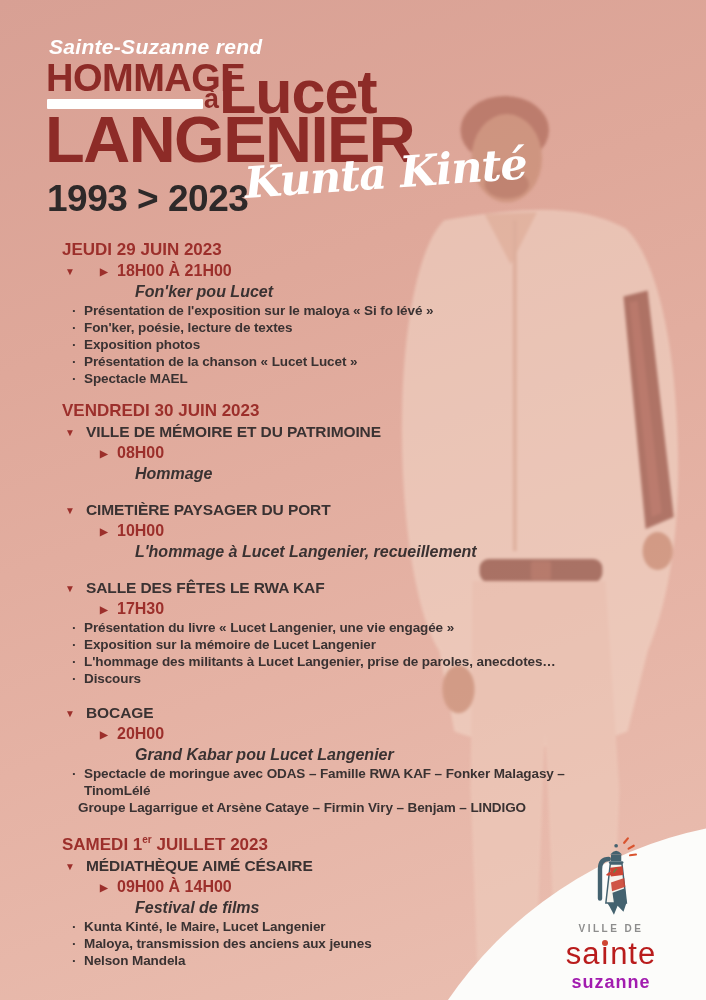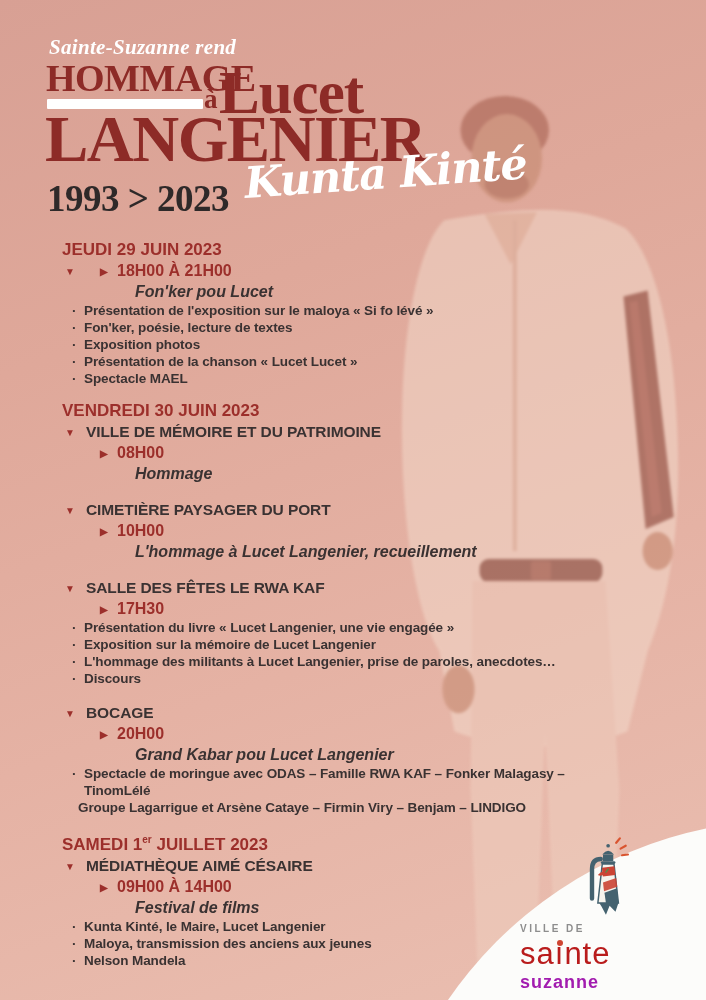--- a/index.html
+++ b/index.html
@@ -15,21 +15,21 @@
   .figure{
     position:absolute;left:384px;top:88px;width:322px;height:912px;
     opacity:.5;filter:blur(1.5px);
   }
   .white-curve{
     position:absolute;left:375px;top:820px;width:830px;height:830px;
     border-radius:50%;background:#fcfcfa;
   }
   
   header{position:absolute;inset:0;}
-  header > *{position:absolute;font-family:Liberation Serif, serif;}
+  header > *{position:absolute;}
   .kicker{left:49px;top:35px;font-size:21px;font-weight:700;font-style:italic;color:#fff;letter-spacing:.3px;}
   .hommage{left:46px;top:59px;font-size:38px;line-height:1;font-weight:900;color:#8d2b27;letter-spacing:-.5px;}
   .bar{left:47px;top:99px;width:156px;height:10px;background:#fff;border-radius:1px;}
   .a-accent{left:204px;top:86px;font-size:27px;line-height:1;font-weight:900;color:#8d2b27;}
   .lucet{left:219px;top:62px;font-size:61px;line-height:1;font-weight:900;color:#8d2b27;letter-spacing:-1px;}
   .langenier{left:45px;top:107px;font-size:65px;line-height:1;font-weight:900;color:#8d2b27;letter-spacing:-1.5px;}
   .years{left:47px;top:180px;font-size:37px;line-height:1;font-weight:900;color:#2e2929;letter-spacing:-.5px;}
   .script{
     left:246px;top:162px;font-size:43px;line-height:1;color:#fff;
     font-family:"DejaVu Serif",serif;font-style:italic;font-weight:700;
@@ -44,21 +44,21 @@
   .day-title + .event{margin-top:0;}
   .venue{position:relative;padding-left:24px;font-size:15.5px;line-height:21px;font-weight:800;color:#3a3232;letter-spacing:-.1px;}
   .venue .mk{position:absolute;left:3px;top:1px;font-size:10px;color:#9c2f2b;}
   .time{position:relative;padding-left:55px;font-size:16px;line-height:21px;font-weight:800;color:#9c2f2b;}
   .time .mk{position:absolute;left:38px;top:1px;font-size:10px;}
   .subtitle{margin-left:73px;font-size:16px;line-height:21px;font-weight:700;font-style:italic;color:#3a3232;}
   .item{position:relative;padding-left:22px;font-size:13.5px;line-height:17px;font-weight:700;color:#3a3232;letter-spacing:-.1px;}
   .item .mk{position:absolute;left:10px;}
   .item.cont{padding-left:16px;}
   
-  .logo{position:absolute;right:20px;bottom:6px;width:166px;}
+  .logo{position:absolute;right:12px;bottom:6px;width:166px;text-align:center;}
   .logo svg{display:block;margin:0 auto;}
   .ville{font-size:10px;font-weight:700;color:#8d8d8d;letter-spacing:2.5px;margin-top:2px;}
   .sainte{font-size:31px;line-height:30px;font-weight:400;color:#b91c1c;letter-spacing:1px;margin-top:5px;}
   .sainte .iw{position:relative;display:inline-block;}
   .sainte .iw::after{content:"";position:absolute;left:50%;top:1px;transform:translateX(-50%);
     width:6px;height:6px;border-radius:50%;background:#cf4532;}
   .suzanne{font-size:18px;line-height:24px;font-weight:700;color:#a21caf;letter-spacing:1px;margin-top:1px;}
 </style>
 </head>
 <body>

